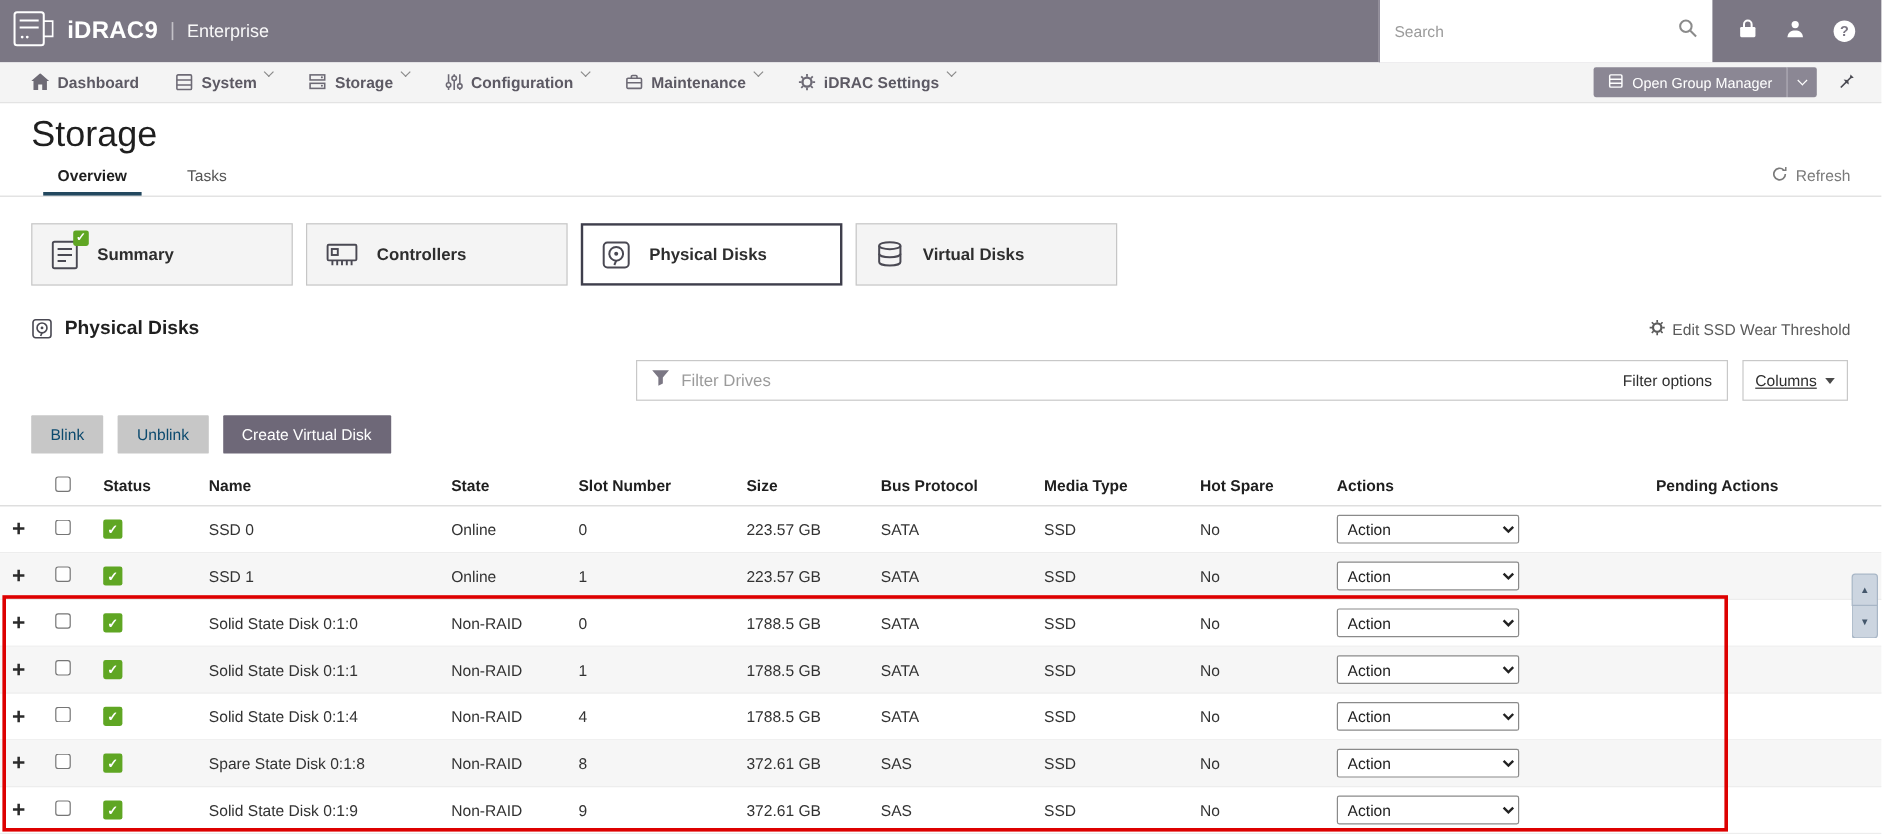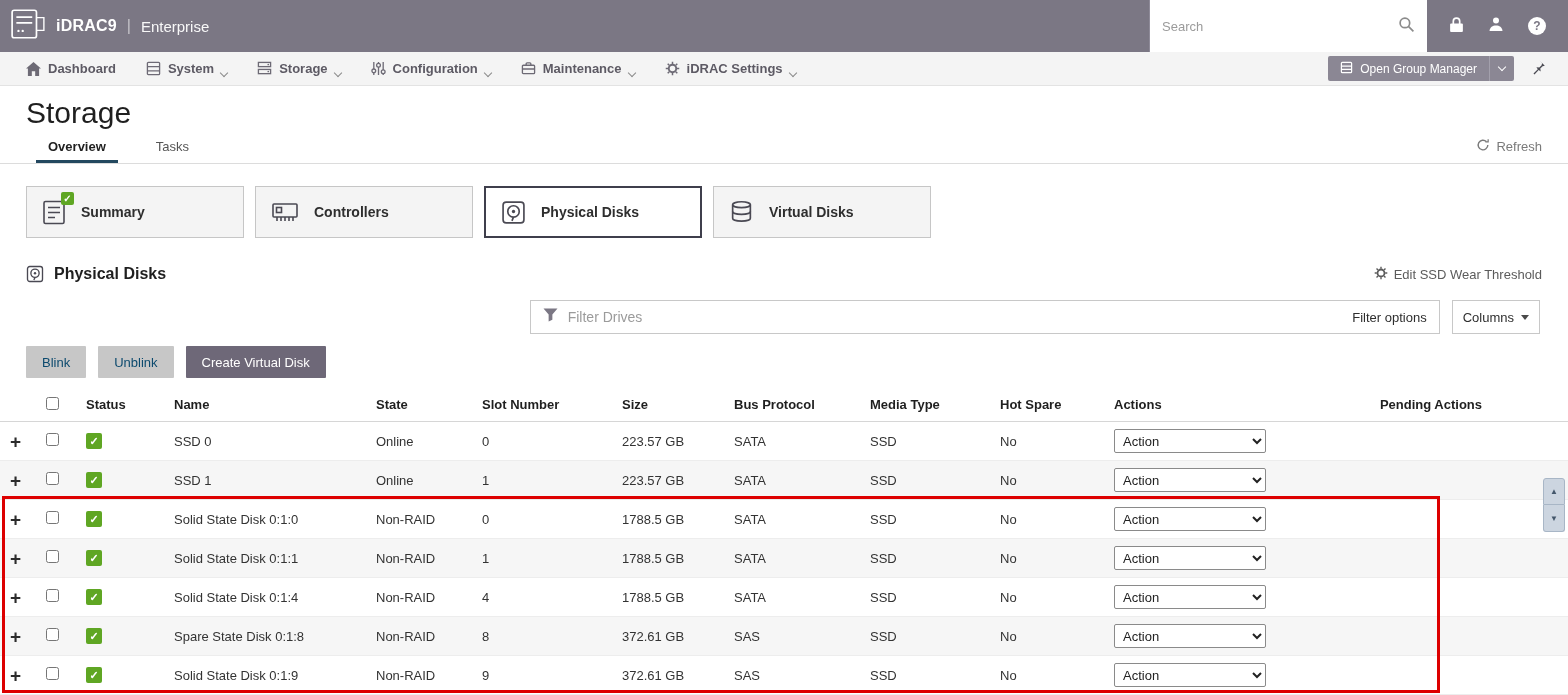--- a/index.html
+++ b/index.html
@@ -6,21 +6,21 @@
   html,body { width:1568px; height:695px; overflow:hidden; }
   body {
     font-family: "Liberation Sans", sans-serif;
     background:#fff; color:#222; position:relative;
   }
   
   .topbar {
     height:52px; background:#7b7784; display:flex; align-items:center; color:#fff;
   }
   .brand { display:flex; align-items:center; gap:10px; padding-left:10px; }
-  .brand-name { font-weight:bold; font-size:16px; letter-spacing:.2px; }
+  .brand-name { font-weight:bold; font-size:20px; letter-spacing:.2px; }
   .brand-sep { opacity:.55; font-weight:300; font-size:16px; }
   .brand-edition { font-weight:300; font-size:15px; opacity:.95; }
   .topbar-right { margin-left:auto; display:flex; align-items:center; height:100%; }
   .search-box {
     width:278px; height:100%; background:#fff; display:flex; align-items:center;
     padding:0 12px; gap:8px; border-left:1px solid #8f8b99;
   }
   .search-box input {
     border:none; outline:none; flex:1; font-size:13px; color:#4d7c0f;
     font-family:"Liberation Sans", sans-serif;
@@ -32,21 +32,21 @@
     font-weight:bold; font-size:12px; display:flex; align-items:center; justify-content:center;
   }
   .circle-q::before { content:"?"; }
   
   .navbar {
     height:34px; background:#f4f4f4; border-bottom:1px solid #e3e3e3;
     display:flex; align-items:center;
   }
   .nav-items { display:flex; align-items:center; gap:30px; padding-left:26px; }
   .nav-item {
-    display:flex; align-items:flex-end; gap:7px; font-size:13px; font-weight:bold;
+    display:flex; align-items:flex-start; gap:7px; font-size:13px; font-weight:bold;
     color:#5d5a64; cursor:pointer; white-space:nowrap;
   }
   .nav-item .icn { color:#6d6a75; display:flex; align-items:center; }
   .chev {
     width:6px; height:6px; border-right:1.6px solid #8a8a8a; border-bottom:1.6px solid #8a8a8a;
     transform:rotate(45deg); margin-top:-4px;
   }
   .nav-right { margin-left:auto; display:flex; align-items:center; gap:16px; padding-right:22px; }
   .ogm-group { display:flex; }
   .ogm-btn {
@@ -97,20 +97,21 @@
   .filter-box {
     width:910px; height:34px; border:1px solid #c8c8c8; background:#fff;
     display:flex; align-items:center; gap:10px; padding:0 12px;
   }
   .filter-box input { border:none; outline:none; flex:1; font-size:14px; color:#444; font-family:"Liberation Sans", sans-serif; }
   .filter-options { font-size:13px; color:#2e2e2e; cursor:pointer; white-space:nowrap; }
   .columns-btn {
     height:34px; padding:0 10px; border:1px solid #c8c8c8; background:#fff; font-size:13px;
     color:#2e2e2e; display:flex; align-items:center; gap:7px; cursor:pointer;
     font-family:"Liberation Sans", sans-serif;
+    text-decoration:underline;
   }
   .caret-down {
     width:0; height:0; border-left:4px solid transparent; border-right:4px solid transparent;
     border-top:5px solid #4a4a4a;
   }
   
   .btn-row { display:flex; gap:12px; margin:12px 0 0 26px; height:32px; }
   .btn { border:none; font-size:13px; padding:0 16px; height:32px; cursor:pointer; border-radius:1px; font-family:"Liberation Sans", sans-serif; }
   .btn-disabled { background:#c7c7c7; color:#0c4a6e; cursor:default; }
   .btn-primary { background:#6e6878; color:#fff; }

